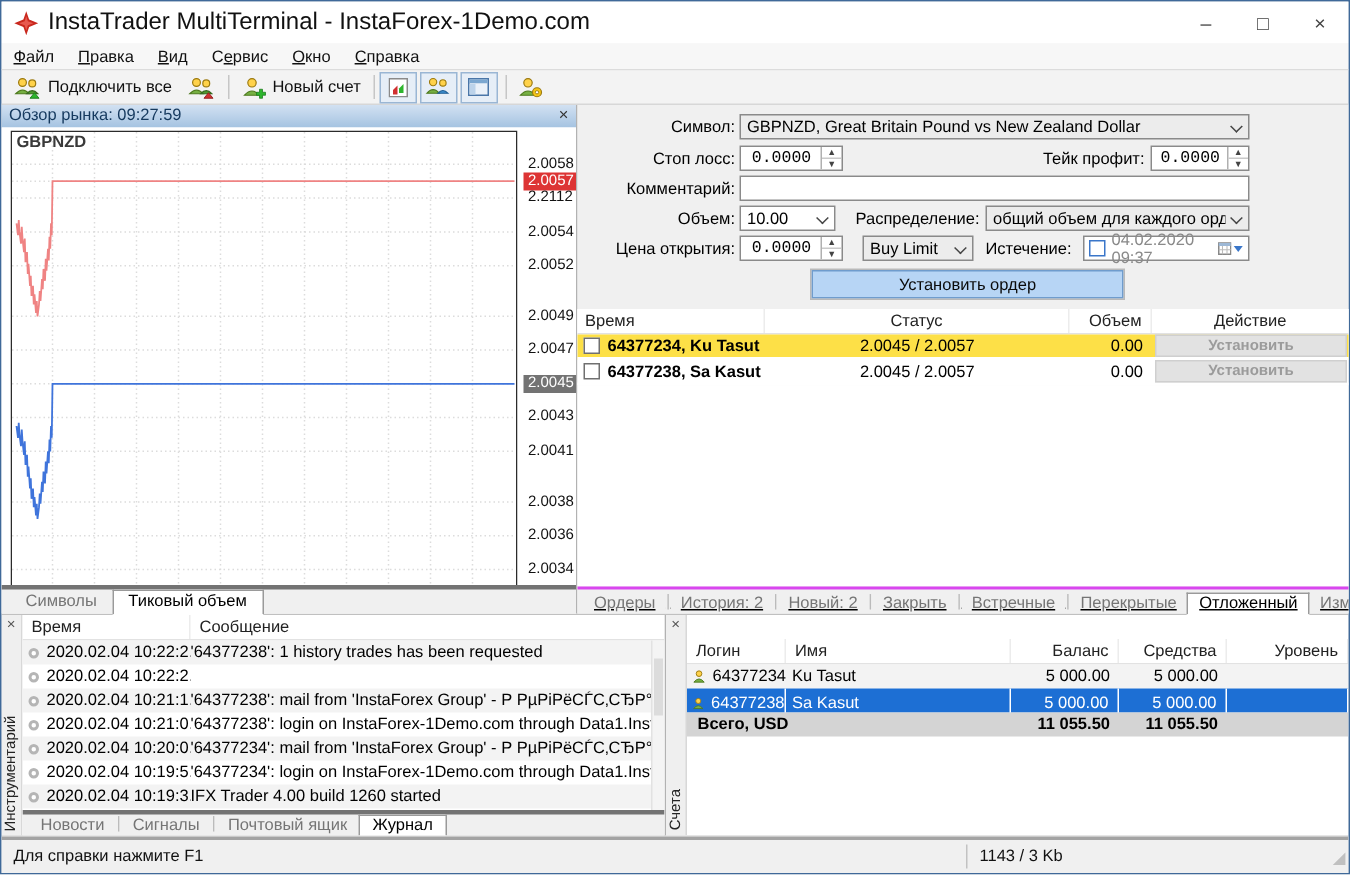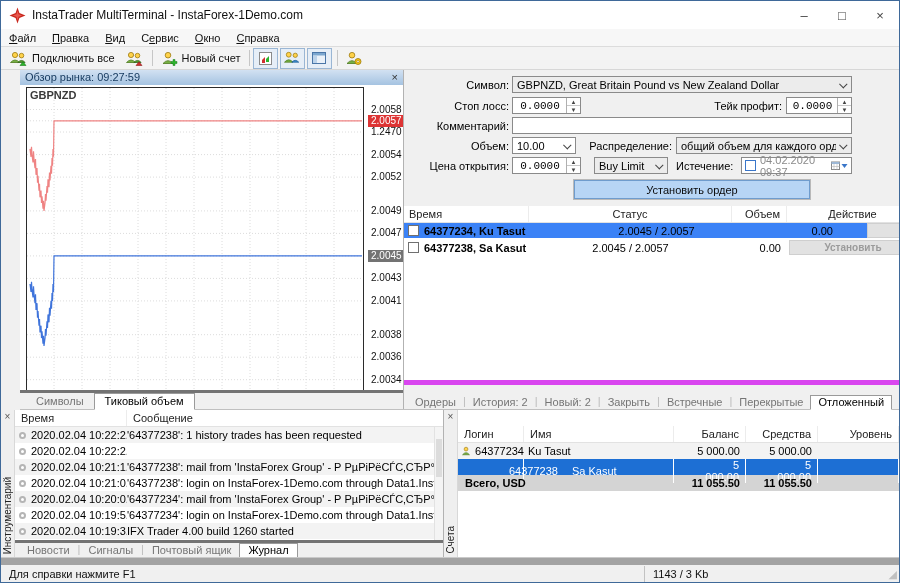--- a/index.html
+++ b/index.html
@@ -2,37 +2,37 @@
 <html><head>
 <meta charset="utf-8">
 <style>
   * { margin:0; padding:0; box-sizing:border-box; font-family:"Liberation Sans", sans-serif; }
   html,body { width:900px; height:583px; overflow:hidden; background:#fff; }
   .window { width:900px; height:583px; border:1px solid #3f6999; display:flex; flex-direction:column; background:#f0f0f0; overflow:hidden; }
 
   
   .titlebar { height:28px; background:#ffffff; display:flex; align-items:center; flex:none; }
   .logo { width:17px; height:17px; margin:0 6px 0 8px; flex:none; }
-  .title-text { font-size:12px; color:#111; }
+  .title-text { font-size:16px; color:#111; }
   .win-btns { margin-left:auto; display:flex; height:100%; }
   .win-btn { width:38px; height:100%; display:flex; align-items:center; justify-content:center; font-size:13px; color:#444; }
 
   
   .menubar { height:18px; background:#f7f7f7; border-bottom:1px solid #dcdcdc; display:flex; align-items:center; font-size:11px; flex:none; }
   .menu-item { padding:1px 8px; color:#111; }
 
   
   .toolbar { height:23px; background:#f3f3f3; border-bottom:1px solid #d7d7d7; display:flex; align-items:center; padding-left:3px; font-size:11px; flex:none; }
   .tbtn { display:flex; align-items:center; gap:4px; padding:1px 5px; height:21px; color:#111; }
   .tsep { width:1px; height:16px; background:#c6c6c6; margin:0 3px; flex:none; }
   .toggle { border:1px solid #9ab6d4; background:#e6eef7; width:25px; height:21px; display:flex; align-items:center; justify-content:center; margin-right:2px; }
   .flatbtn { width:25px; height:21px; display:flex; align-items:center; justify-content:center; }
 
   
-  .main { height:340px; display:flex; flex:none; border-bottom:1px solid #c0c0c0;margin-left:19px; }
+  .main { height:340px; display:flex; flex:none; border-bottom:1px solid #c0c0c0; }
   .left-panel { width:384px; border-right:1px solid #b2b2b2; display:flex; flex-direction:column; background:#fff; flex:none; }
   .mw-header { height:15px; background:linear-gradient(#d2e1f2,#a5c3e1); color:#15395e; font-size:11px; line-height:14px; display:flex; padding:0 5px; flex:none; }
   .mw-close { margin-left:auto; color:#333; font-size:11px; }
   .chart-region { flex:1; position:relative; background:#fff; overflow:hidden; }
   .chart-symbol { position:absolute; left:10px; top:4px; font-size:11px; font-weight:bold; color:#3a3a3a; z-index:2; }
   #chart-svg { position:absolute; left:6px; top:2px; }
   .axis { position:absolute; left:346px; top:2px; width:38px; height:304px; font-size:10px; }
   .axis-label { position:absolute; left:5px; color:#111; white-space:nowrap; }
   .axis-badge { position:absolute; left:2px; color:#fff; padding:0 3px 1px 3px; white-space:nowrap; }
 
@@ -50,40 +50,40 @@
   .field .val { flex:1; padding:0 4px; white-space:nowrap; overflow:hidden; }
   .field .val.num { text-align:center; padding-right:3px;font-family:Liberation Mono, monospace; }
   .chev-box { width:15px; height:100%; display:flex; align-items:center; justify-content:center; flex:none; }
   .chevron { width:6px; height:6px; border-left:1px solid #444; border-bottom:1px solid #444; transform:rotate(-45deg) translateY(-1px); }
   .spin-btns { width:14px; height:100%; border-left:1px solid #b0b0b0; display:flex; flex-direction:column; flex:none; }
   .spin-btns > div { flex:1; display:flex; align-items:center; justify-content:center; font-size:6px; color:#444; }
   .spin-up { border-bottom:1px solid #c9c9c9; }
   .datefield { position:absolute; background:#fff; border:1px solid #8a8a8a; height:17px; display:flex; align-items:center; gap:4px; padding:0 3px; color:#8a8a8a; font-size:11px; }
   .datechk { width:11px; height:11px; border:1px solid #3a76c9; background:#fff; flex:none; }
   .cal-arrow { margin-left:auto; display:flex; align-items:center; gap:1px; }
-  .place-btn { position:absolute; left:170px; top:110px; width:236px; height:19px; background:#b7d5f5; border:1px solid #6f9ccd; outline:1px solid #b9b9b9; display:flex; align-items:center; justify-content:center; font-size:11px; color:#0a0a0a; }
+  .place-btn { position:absolute; left:156px; top:110px; width:208px; height:19px; background:#b7d5f5; border:1px solid #6f9ccd; outline:1px solid #b9b9b9; display:flex; align-items:center; justify-content:center; font-size:11px; color:#0a0a0a; }
 
   
   .orders-table { background:#fff; font-size:11px; flex:none; }
   .ot-row { display:grid; grid-template-columns:125px 203px 55px 132px; height:17px; align-items:center; }
   .ot-header { border-bottom:1px solid #e2e2e2; background:#fff; }
   .ot-header > div { height:100%; display:flex; align-items:center; border-right:1px solid #ececec; color:#222; }
   .h-acc { padding-left:5px; }
   .h-status, .h-act { justify-content:center; }
   .h-vol { justify-content:flex-end; padding-right:6px; }
   .ot-data { border-bottom:2px solid #fff; }
-  .ot-data.odd { background:#3b82f6;gap:26px; }
+  .ot-data.odd { background:#fde047; }
   .c-acc { display:flex; align-items:center; gap:5px; padding-left:4px; font-weight:bold; }
   .chk { width:11px; height:11px; border:1px solid #707070; background:#fff; flex:none; }
   .c-status { text-align:center; }
   .c-vol { text-align:right; padding-right:6px; }
   .c-act { padding:0 2px; }
   .sbtn { width:100%; height:15px; background:#e2e2e2; color:#9b9b9b; border:1px solid #cfcfcf; font-size:10px; display:flex; align-items:center; justify-content:center;font-weight:bold; }
   .right-filler { flex:1; background:#fff; }
-  .right-tabs { height:29px; border-top:5px solid #d946ef; padding-left:4px; }
+  .right-tabs { height:18px; border-top:2px solid #d946ef; padding-left:4px;text-decoration:underline; }
   .right-tabs .tab { padding:0 7px 1px; }
 
   
   .bottom { flex:1; display:flex; border-bottom:1px solid #c9c9c9; overflow:hidden; }
   .journal-panel { width:443px; display:flex; border-right:1px solid #b2b2b2; flex:none; }
   .vstrip { width:14px; background:#efefef; border-right:1px solid #d8d8d8; display:flex; flex-direction:column; align-items:center; flex:none; }
   .vclose { font-size:10px; color:#555; line-height:13px; }
   .vlabel { margin-top:auto; writing-mode:vertical-rl; transform:rotate(180deg); font-size:10px; color:#222; padding:3px 0; white-space:nowrap; }
   .journal-content { flex:1; display:flex; flex-direction:column; background:#fff; position:relative; overflow:hidden; }
   .jt-header { display:grid; grid-template-columns:112px 1fr; height:17px; align-items:center; border-bottom:1px solid #e2e2e2; font-size:11px; flex:none; }
@@ -103,26 +103,26 @@
   .accounts-panel { flex:1; display:flex; background:#fff; overflow:hidden; }
   .accounts-table { flex:1; font-size:11px; }
   .at-row { display:grid; grid-template-columns:66px 150px 72px 72px 1fr; height:16px; align-items:center; }
   .at-header { height:17px; border-bottom:1px solid #e2e2e2;margin-top:16px; }
   .at-header > div { color:#222; height:100%; display:flex; align-items:center; border-right:1px solid #ececec; padding:0 6px; }
   .at-header .r { justify-content:flex-end; }
   .at-login { display:flex; align-items:center; gap:4px; padding-left:3px; white-space:nowrap; }
   .at-name { padding-left:4px; white-space:nowrap; }
   .at-num { text-align:right; padding-right:6px; }
   .at-row.sel { background:#1d6fd4; color:#fff; }
-  .at-row.sel > div { border-right:1px solid #fff; height:100%; display:flex; align-items:center;margin-left:44px; }
+  .at-row.sel > div { border-right:1px solid #fff; height:100%; display:flex; align-items:flex-end; }
   .at-row.sel .at-num { justify-content:flex-end; }
   .at-row.total { background:#d4d4d4; font-weight:bold; }
 
   
-  .statusbar { height:24px; background:#f0f0f0; border-top:7px solid #a3a3a3; display:flex; align-items:center; font-size:11px; flex:none; }
+  .statusbar { height:24px; background:#f0f0f0; border-top:2px solid #a3a3a3; display:flex; align-items:center; font-size:11px; flex:none; }
   .sb-left { flex:1; padding-left:8px; color:#111; }
   .sb-div { width:1px; height:16px; background:#c2c2c2; flex:none; }
   .sb-mid { width:238px; padding-left:8px; color:#111; }
   .grip { width:16px; height:18px; color:#c0c0c0; font-size:11px; display:flex; align-items:flex-end; justify-content:flex-end; padding:0 2px 2px 0; }
   u { text-decoration:underline; }
 </style>
 </head>
 <body>
 
 <div class="window">
@@ -246,21 +246,21 @@
             <line x1="1" y1="213.9" x2="337" y2="213.9" stroke="#dcdcdc" stroke-dasharray="1 2"></line>
             <line x1="1" y1="247.7" x2="337" y2="247.7" stroke="#dcdcdc" stroke-dasharray="1 2"></line>
             <line x1="1" y1="270.2" x2="337" y2="270.2" stroke="#dcdcdc" stroke-dasharray="1 2"></line>
             <line x1="1" y1="292.7" x2="337" y2="292.7" stroke="#dcdcdc" stroke-dasharray="1 2"></line>
             <polyline points="4,61.9 5,69.8 5.5,59.7 6,67.6 7,75.4 7.5,64.2 8,72.1 9,81.1 9.5,72.1 10,87.8 11,81.1 11.5,95.7 12,88.9 13,103.6 13.5,96.8 14,110.3 15,103.6 15.5,116.0 16,109.2 17,121.6 17.5,113.7 18,123.9 19,116.0 19.5,107.0 20,113.7 21,99.1 21.5,105.8 22,92.3 23,100.2 23.5,85.6 24,93.5 25,78.8 25.5,86.7 26,70.9 26.5,78.8 27,61.9 27.5,69.8 28,33.8 336,33.8" fill="none" stroke="#ef8383" stroke-width="1.2"></polyline>
             <polyline points="4,197.0 5,204.9 5.5,194.8 6,202.7 7,210.5 7.5,199.3 8,207.2 9,216.2 9.5,207.2 10,222.9 11,216.2 11.5,230.8 12,224.1 13,238.7 13.5,231.9 14,245.5 15,238.7 15.5,251.1 16,244.3 17,256.7 17.5,248.8 18,259.0 19,251.1 19.5,242.1 20,248.8 21,234.2 21.5,240.9 22,227.4 23,235.3 23.5,220.7 24,228.6 25,213.9 25.5,221.8 26,206.0 26.5,213.9 27,197.0 27.5,204.9 28,168.9 336,168.9" fill="none" stroke="#3f74db" stroke-width="1.2"></polyline>
           </svg>
         <div class="axis" id="axis">
             <div class="axis-label" style="top: 17px;">2.0058</div>
             <div class="axis-badge" style="top: 28px; background: rgb(221, 52, 52);">2.0057</div>
-            <div class="axis-label" style="top: 39px;">1.2470</div>
+            <div class="axis-label" style="top: 39px;">2.2112</div>
             <div class="axis-label" style="top: 62px;">2.0054</div>
             <div class="axis-label" style="top: 84px;">2.0052</div>
             <div class="axis-label" style="top: 118px;">2.0049</div>
             <div class="axis-label" style="top: 140px;">2.0047</div>
             <div class="axis-badge" style="top: 163px; background: #737373;">2.0045</div>
             <div class="axis-label" style="top: 185px;">2.0043</div>
             <div class="axis-label" style="top: 208px;">2.0041</div>
             <div class="axis-label" style="top: 242px;">2.0038</div>
             <div class="axis-label" style="top: 264px;">2.0036</div>
             <div class="axis-label" style="top: 287px;">2.0034</div>

